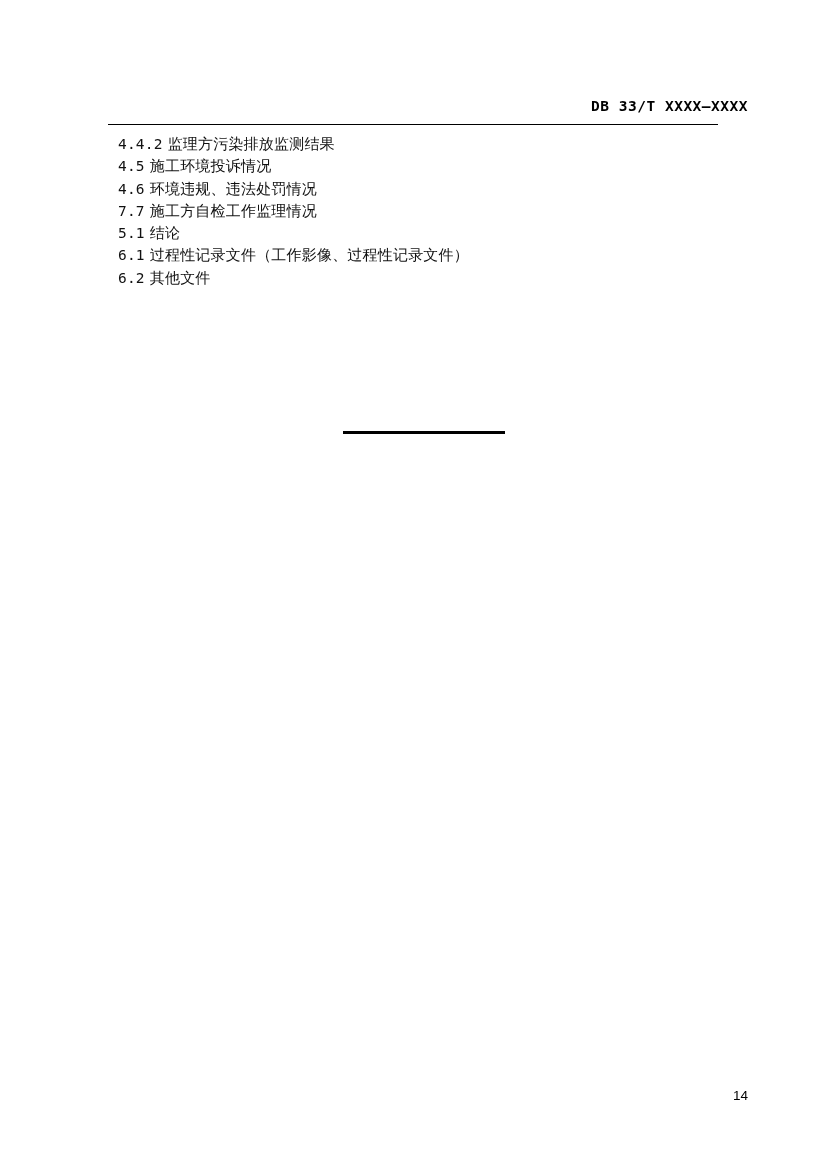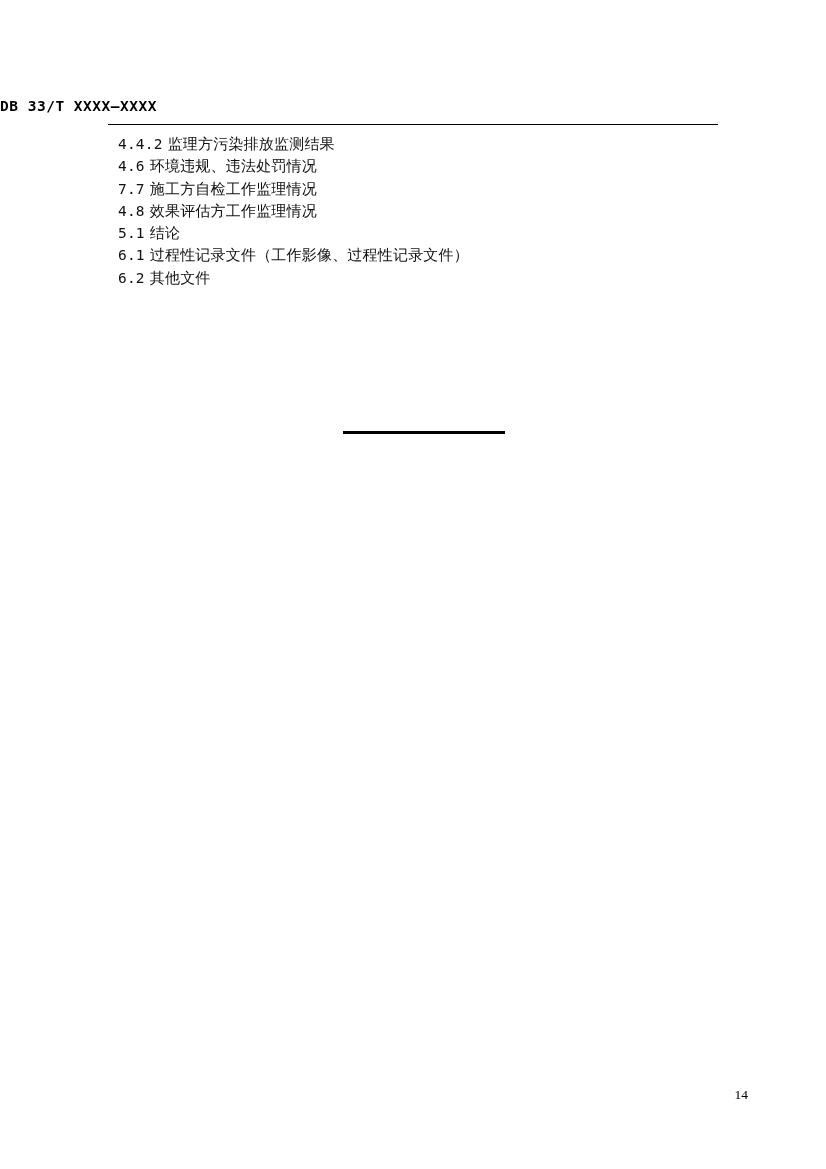--- a/index.html
+++ b/index.html
@@ -19,20 +19,21 @@
     background: #ffffff;
     overflow: hidden;
     box-sizing: border-box;
   }
   
   .header {
     position: absolute;
     top: 98px;
     left: 0;
     right: 78px;
+    text-align: right;
     font-family: "DejaVu Sans Mono", "Liberation Mono", monospace;
     font-size: 14.5px;
     font-weight: bold;
     letter-spacing: 0.5px;
     color: #000;
   }
   .header-rule {
     position: absolute;
     top: 124px;
     left: 108px;
@@ -65,49 +66,49 @@
     left: 343px;
     width: 162px;
     height: 3px;
     background: #000;
   }
   
   .footer-page {
     position: absolute;
     bottom: 66px;
     right: 78px;
-    font-family: Liberation Serif, serif;
+    font-family: Liberation Sans, sans-serif;
     font-size: 13.5px;
     color: #000;
   }
 </style>
 </head>
 <body>
 
 <div class="page">
 
   <div class="header">DB 33/T XXXX—XXXX</div>
   <div class="header-rule"></div>
 
   <div class="toc">
     <div class="toc-line">
       <span class="num">4.4.2</span>
       <span>监理方污染排放监测结果</span>
     </div>
     <div class="toc-line">
+      <span class="num">4.5</span>
+      <span>施工环境投诉情况</span>
+    </div>
+    <div class="toc-line">
       <span class="num">4.6</span>
       <span>环境违规、违法处罚情况</span>
     </div>
     <div class="toc-line">
       <span class="num">7.7</span>
       <span>施工方自检工作监理情况</span>
-    </div>
-    <div class="toc-line">
-      <span class="num">4.8</span>
-      <span>效果评估方工作监理情况</span>
     </div>
     <div class="toc-line">
       <span class="num">5.1</span>
       <span>结论</span>
     </div>
     <div class="toc-line">
       <span class="num">6.1</span>
       <span>过程性记录文件（工作影像、过程性记录文件）</span>
     </div>
     <div class="toc-line">

